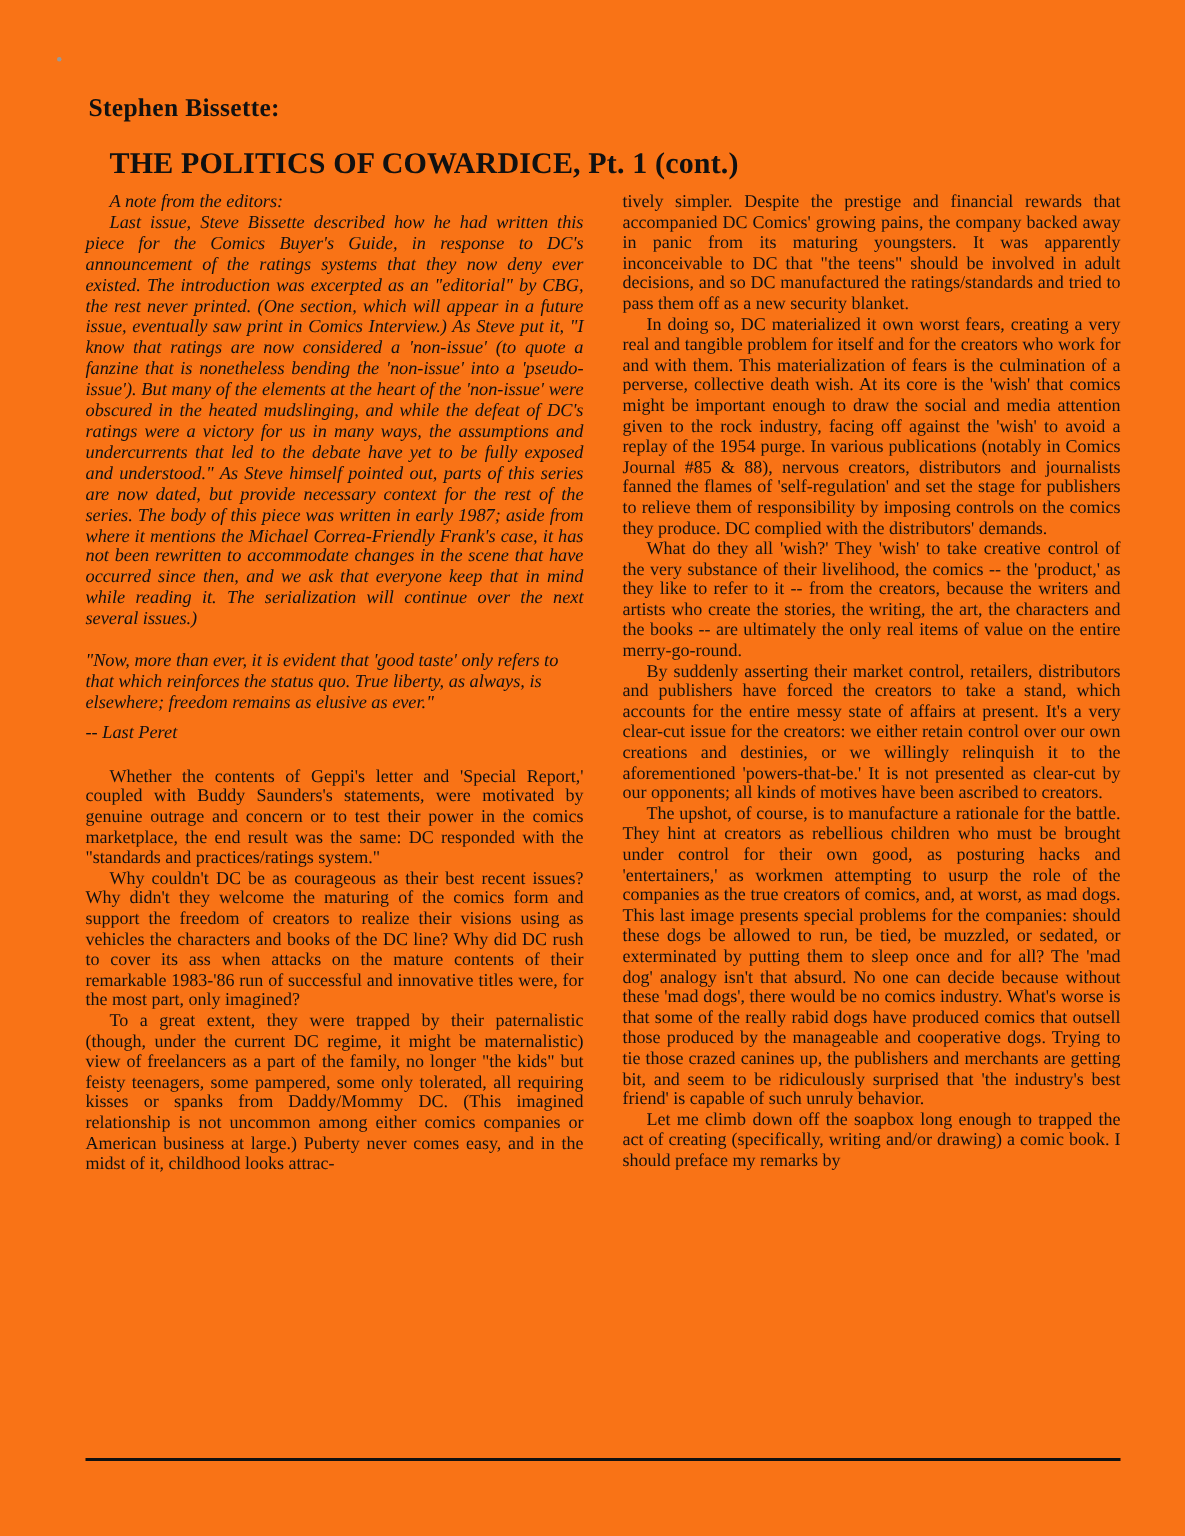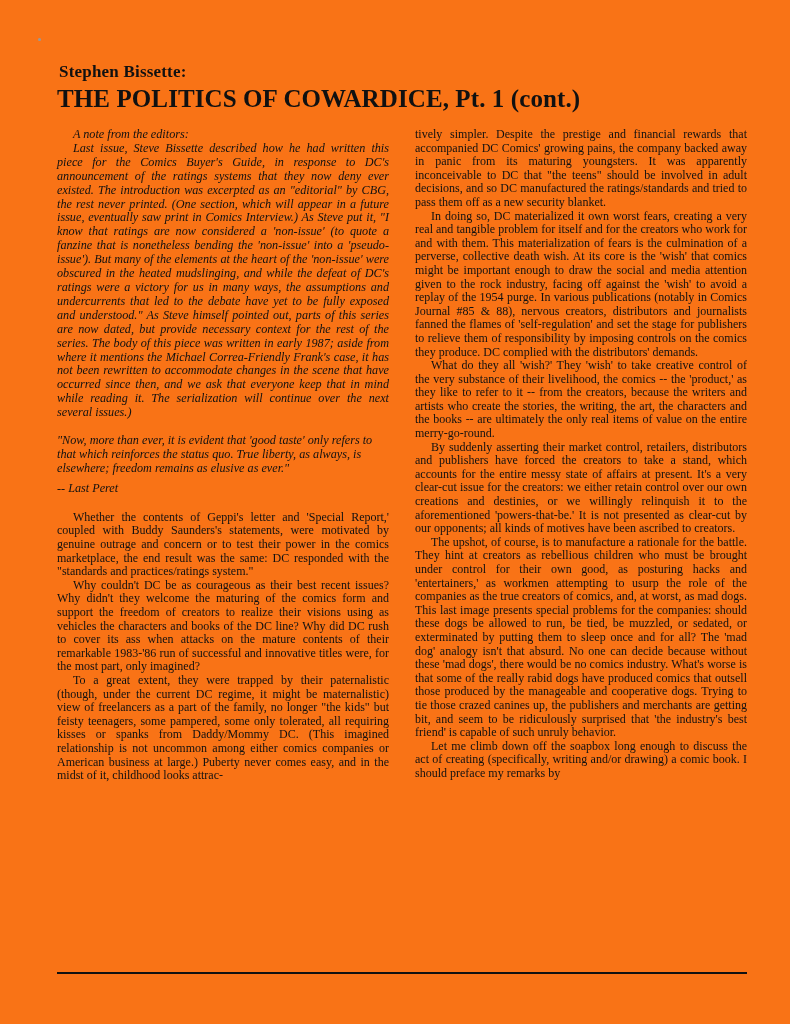--- a/index.html
+++ b/index.html
@@ -38,23 +38,23 @@
   .byline {
     font-family: "Liberation Serif", serif;
     font-weight: bold;
     font-size: 17px;
     letter-spacing: 0.2px;
     margin: 0 0 3px 2px;
   }
   .headline {
     font-family: "Liberation Serif", serif;
     font-weight: bold;
-    font-size: 25px;
+    font-size: 20px;
     letter-spacing: 0.1px;
-    margin: 0;
+    margin: 16px;
     white-space: nowrap;
   }
   .columns {
     position: absolute;
     left: 57px;
     top: 128px;
     width: 690px;
     display: flex;
     gap: 26px;
   }
@@ -164,21 +164,21 @@
       <p>Why couldn't DC be as courageous as their best recent issues? Why didn't they welcome the maturing of the comics form and support the freedom of creators to realize their visions using as vehicles the characters and books of the DC line? Why did DC rush to cover its ass when attacks on the mature contents of their remarkable 1983-'86 run of successful and innovative titles were, for the most part, only imagined?</p>
       <p>To a great extent, they were trapped by their paternalistic (though, under the current DC regime, it might be maternalistic) view of freelancers as a part of the family, no longer "the kids" but feisty teenagers, some pampered, some only tolerated, all requiring kisses or spanks from Daddy/Mommy DC. (This imagined relationship is not uncommon among either comics companies or American business at large.) Puberty never comes easy, and in the midst of it, childhood looks attrac-</p>
     </div>
 
     <div class="col">
       <p style="text-indent:0">tively simpler. Despite the prestige and financial rewards that accompanied DC Comics' growing pains, the company backed away in panic from its maturing youngsters. It was apparently inconceivable to DC that "the teens" should be involved in adult decisions, and so DC manufactured the ratings/standards and tried to pass them off as a new security blanket.</p>
       <p style="margin-top:0">In doing so, DC materialized it own worst fears, creating a very real and tangible problem for itself and for the creators who work for and with them. This materialization of fears is the culmination of a perverse, collective death wish. At its core is the 'wish' that comics might be important enough to draw the social and media attention given to the rock industry, facing off against the 'wish' to avoid a replay of the 1954 purge. In various publications (notably in Comics Journal #85 &amp; 88), nervous creators, distributors and journalists fanned the flames of 'self-regulation' and set the stage for publishers to relieve them of responsibility by imposing controls on the comics they produce. DC complied with the distributors' demands.</p>
       <p style="margin-top:0">What do they all 'wish?' They 'wish' to take creative control of the very substance of their livelihood, the comics -- the 'product,' as they like to refer to it -- from the creators, because the writers and artists who create the stories, the writing, the art, the characters and the books -- are ultimately the only real items of value on the entire merry-go-round.</p>
       <p style="margin-top:0">By suddenly asserting their market control, retailers, distributors and publishers have forced the creators to take a stand, which accounts for the entire messy state of affairs at present. It's a very clear-cut issue for the creators: we either retain control over our own creations and destinies, or we willingly relinquish it to the aforementioned 'powers-that-be.' It is not presented as clear-cut by our opponents; all kinds of motives have been ascribed to creators.</p>
       <p style="margin-top:0">The upshot, of course, is to manufacture a rationale for the battle. They hint at creators as rebellious children who must be brought under control for their own good, as posturing hacks and 'entertainers,' as workmen attempting to usurp the role of the companies as the true creators of comics, and, at worst, as mad dogs. This last image presents special problems for the companies: should these dogs be allowed to run, be tied, be muzzled, or sedated, or exterminated by putting them to sleep once and for all? The 'mad dog' analogy isn't that absurd. No one can decide because without these 'mad dogs', there would be no comics industry. What's worse is that some of the really rabid dogs have produced comics that outsell those produced by the manageable and cooperative dogs. Trying to tie those crazed canines up, the publishers and merchants are getting bit, and seem to be ridiculously surprised that 'the industry's best friend' is capable of such unruly behavior.</p>
-      <p style="margin-top:0">Let me climb down off the soapbox long enough to discuss the act of creating (specifically, writing and/or drawing) a comic book. I should preface my remarks by</p>
+      <p style="margin-top:0">Let me climb down off the soapbox long enough to trapped the act of creating (specifically, writing and/or drawing) a comic book. I should preface my remarks by</p>
     </div>
 
   </div>
 
   <div class="footer-rule"></div>
   <div class="footer">
     <div class="footer-date">July 1988</div>
     <div class="footer-page">15</div>
   </div>
 

